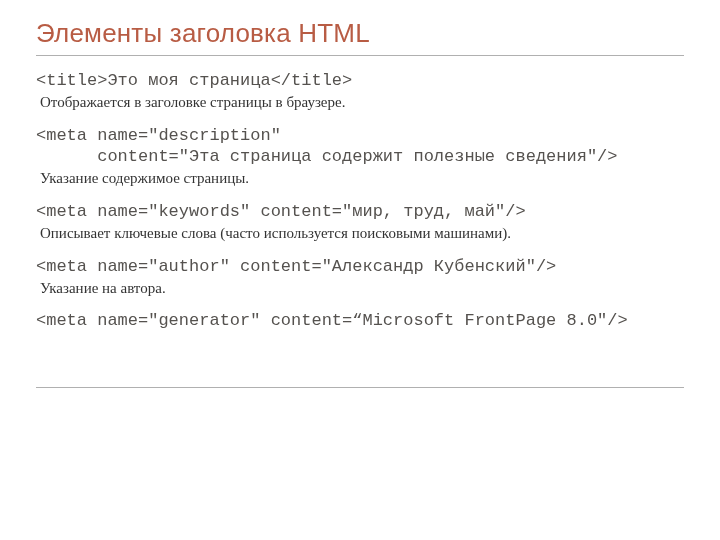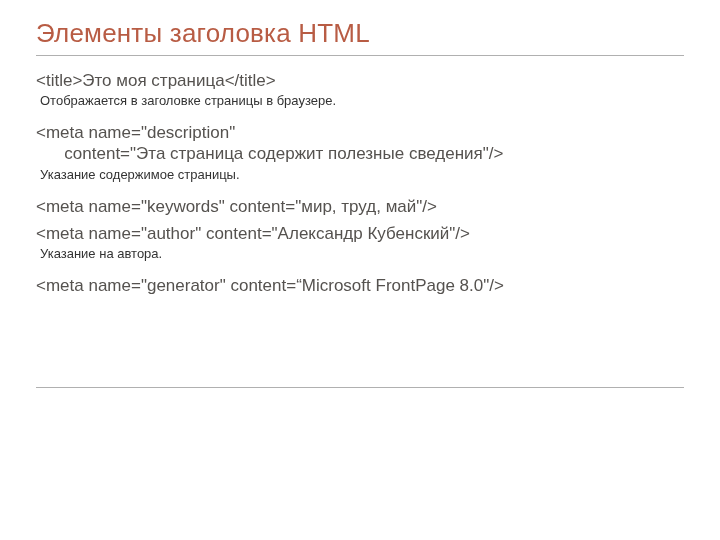--- a/index.html
+++ b/index.html
@@ -32,32 +32,33 @@
   }
   .rule-bottom {
     position: absolute;
     left: 36px;
     right: 36px;
     bottom: 28px;
     border: none;
     border-top: 1px solid #b0b0b0;
   }
   .code {
-    font-family: Liberation Sans, sans-serif;
+    font-family: Liberation Mono, monospace;
     font-size: 17px;
     color: #55524f;
     white-space: pre;
     line-height: 1.25;
     margin: 6px 0 2px 0;
   }
   .desc {
-    font-size: 13px;
+    font-size: 15px;
     color: #333;
     margin: 2px 0 12px 4px;
     line-height: 1.3;
+    font-family: Liberation Serif, serif;
   }
   .block { margin-bottom: 6px; }
 </style>
 </head>
 <body>
 
 <div class="slide">
   <h1 class="title">Элементы заголовка HTML</h1>
   <hr class="rule-top">
 
@@ -67,20 +68,21 @@
   </div>
 
   <div class="block">
     <div class="code">&lt;meta name="description"
       content="Эта страница содержит полезные сведения"/&gt;</div>
     <div class="desc">Указание содержимое страницы.</div>
   </div>
 
   <div class="block">
     <div class="code">&lt;meta name="keywords" content="мир, труд, май"/&gt;</div>
+    <div class="desc">Описывает ключевые слова (часто используется поисковыми машинами).</div>
   </div>
 
   <div class="block">
     <div class="code">&lt;meta name="author" content="Александр Кубенский"/&gt;</div>
     <div class="desc">Указание на автора.</div>
   </div>
 
   <div class="block">
     <div class="code">&lt;meta name="generator" content=“Microsoft FrontPage 8.0"/&gt;</div>
   </div>

